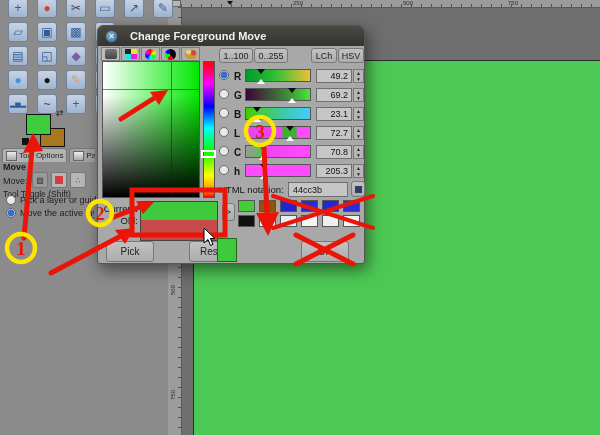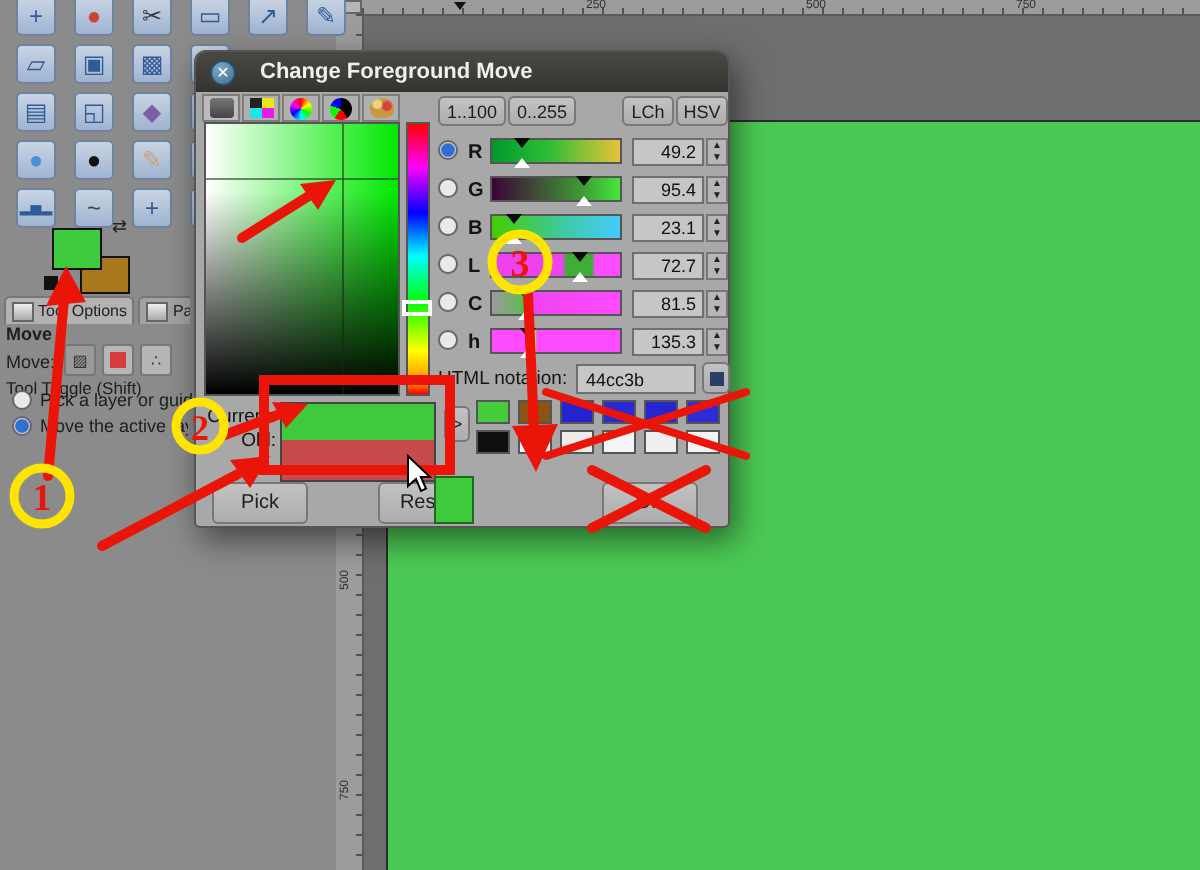--- a/index.html
+++ b/index.html
@@ -207,21 +207,21 @@
   </div>
   <div class="srow" style="top:62px">
     <div class="radio" style="left:0;top:1px"></div>
     <span class="slabel">G</span>
     <div class="track track-g">
         <span class="mk" style="left:72%">
           <span class="t"></span>
           <span class="b"></span>
         </span>
       </div>
-    <div class="spin">95.4</div>
+    <div class="spin">69.2</div>
     <div class="spin-arrows">▲<br>▼</div>
   </div>
   <div class="srow" style="top:81px">
     <div class="radio" style="left:0;top:1px"></div>
     <span class="slabel">B</span>
     <div class="track track-b">
         <span class="mk" style="left:17%">
           <span class="t"></span>
           <span class="b"></span>
         </span>
@@ -243,33 +243,33 @@
   </div>
   <div class="srow" style="top:119px">
     <div class="radio" style="left:0;top:1px"></div>
     <span class="slabel">C</span>
     <div class="track track-c">
         <span class="mk" style="left:26%">
           <span class="t"></span>
           <span class="b"></span>
         </span>
       </div>
-    <div class="spin">81.5</div>
+    <div class="spin">70.8</div>
     <div class="spin-arrows">▲<br>▼</div>
   </div>
   <div class="srow" style="top:138px">
     <div class="radio" style="left:0;top:1px"></div>
     <span class="slabel">h</span>
     <div class="track track-h">
         <span class="mk" style="left:28%">
           <span class="t"></span>
           <span class="b"></span>
         </span>
       </div>
-    <div class="spin">135.3</div>
+    <div class="spin">205.3</div>
     <div class="spin-arrows">▲<br>▼</div>
   </div>
 
   <div class="abs" style="left:121px;top:158px;font-size:9.5px;color:#141414">HTML notation:</div>
   <div class="abs" id="html-entry">44cc3b</div>
   <div class="btn" style="left:253px;top:155px;width:14px;height:16px">
     <span style="width:7px;height:7px;background:#2c3e66;display:block"></span>
   </div>
 
   <div class="btn" style="left:124px;top:177px;width:13px;height:18px">&gt;</div>

